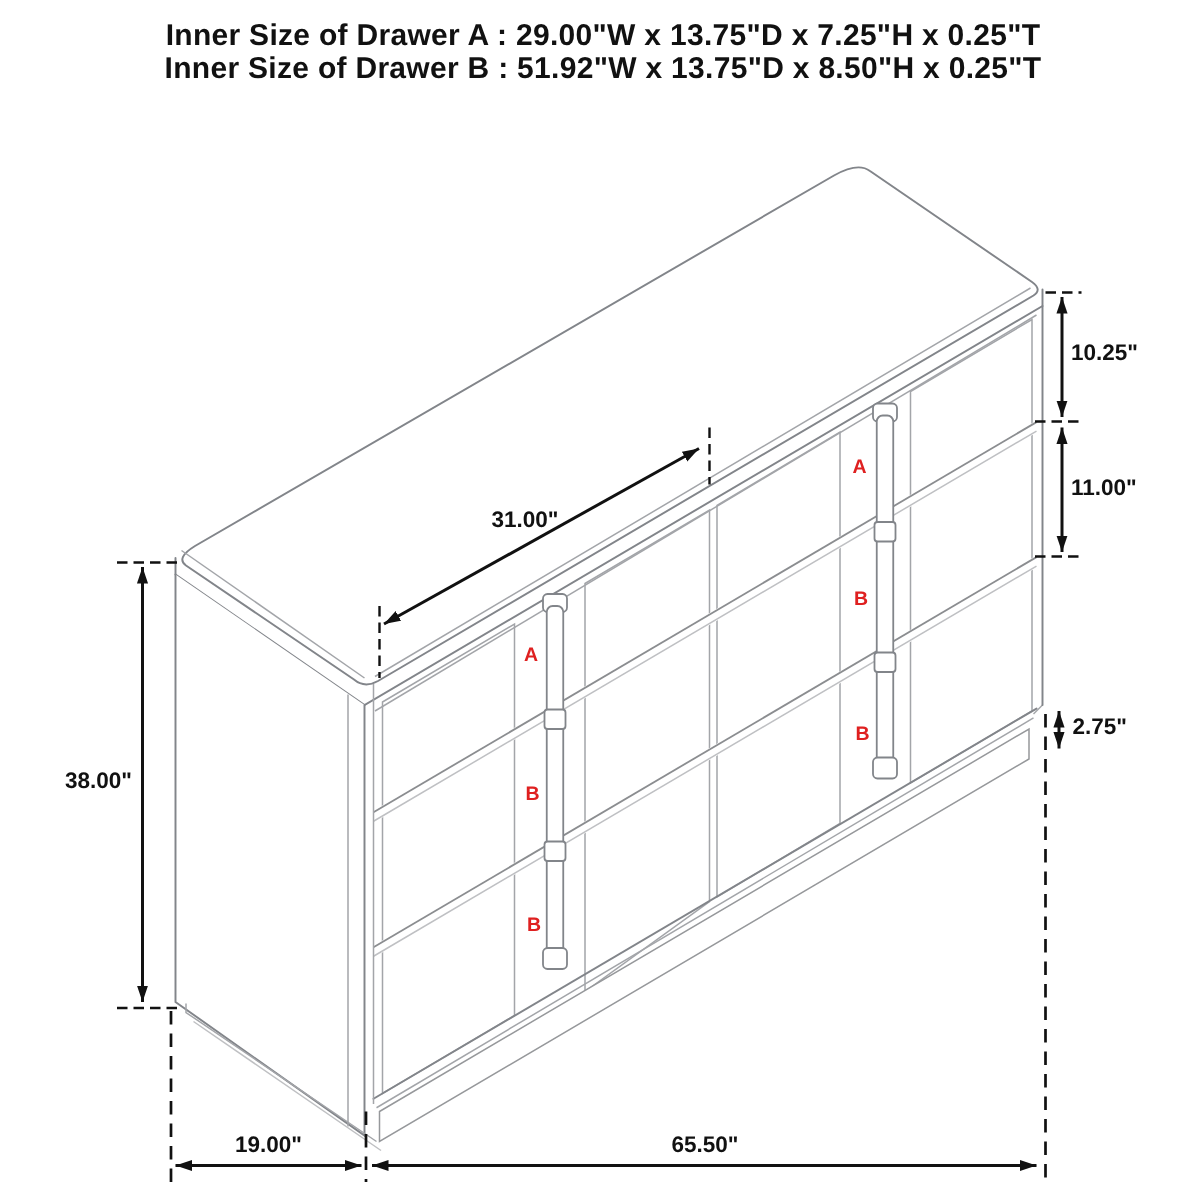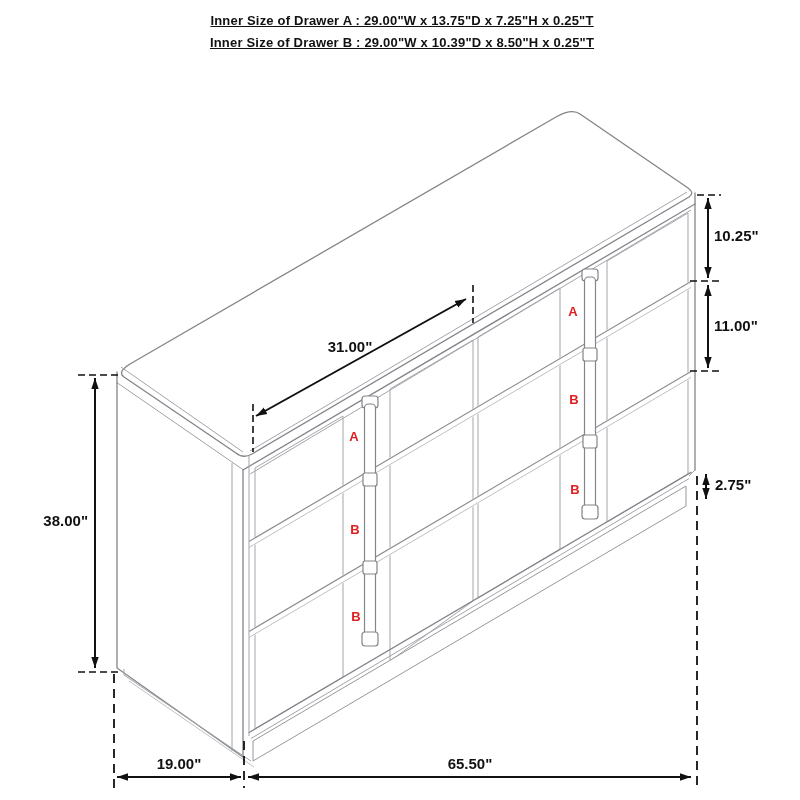--- a/index.html
+++ b/index.html
@@ -2,21 +2,21 @@
 <html><head>
 <meta charset="utf-8">
 <style>
   html,body{margin:0;padding:0;background:#ffffff;}
   #stage{
     position:relative;width:800px;height:800px;background:#ffffff;overflow:hidden;
     font-family:"Liberation Sans", sans-serif;
   }
   #drawing{position:absolute;left:0;top:0;}
   .txt{position:absolute;white-space:nowrap;color:#111;}
-  .hdr{font-size:13px;font-weight:bold;transform:translateX(-50%);letter-spacing:0.2px;text-decoration:underline;}
+  .hdr{font-size:20px;font-weight:bold;transform:translateX(-50%);letter-spacing:0.2px;}
   .dim{font-size:15px;font-weight:bold;}
   .dim.center{transform:translateX(-50%);}
   .dim.rightal{transform:translateX(-100%);}
   .dlabel{font-size:13px;font-weight:bold;color:#df2020;transform:translate(-50%,-50%);}
   
   .out{stroke:#82858a;stroke-width:1.3;fill:none;stroke-linecap:round;}
   .thin{stroke:#a3a5a9;stroke-width:1;fill:none;}
   .lite{stroke:#bfc0c3;stroke-width:1;fill:none;}
   .white{fill:#ffffff;}
   .dimline{stroke:#111;stroke-width:2;fill:none;}
@@ -123,21 +123,21 @@
       <path class="dimline" marker-start="url(#ah)" marker-end="url(#ah)" d="M708,198 L708,278"></path>
       <path class="dimline" marker-start="url(#ah)" marker-end="url(#ah)" d="M708,285 L708,368"></path>
       <path class="dimline" marker-start="url(#ah)" marker-end="url(#ah)" d="M706,474 L706,499"></path>
       <path class="dimline" marker-start="url(#ah)" marker-end="url(#ah)" d="M117,777 L241,777"></path>
       <path class="dimline" marker-start="url(#ah)" marker-end="url(#ah)" d="M248,777 L691,777"></path>
       <path class="dimline" marker-start="url(#ah)" marker-end="url(#ah)" d="M256,416 L466,299"></path>
     </g>
   </svg>
 
   <div class="txt hdr" style="left:402px;top:13px;">Inner Size of Drawer A : 29.00"W x 13.75"D x 7.25"H x 0.25"T</div>
-  <div class="txt hdr" style="left:402px;top:35px;">Inner Size of Drawer B : 29.00"W x 10.39"D x 8.50"H x 0.25"T</div>
+  <div class="txt hdr" style="left:402px;top:35px;">Inner Size of Drawer B : 51.92"W x 13.75"D x 8.50"H x 0.25"T</div>
 
   <div class="txt dim center" style="left:350px;top:338px;">31.00"</div>
   <div class="txt dim" style="left:714px;top:227px;">10.25"</div>
   <div class="txt dim" style="left:714px;top:317px;">11.00"</div>
   <div class="txt dim" style="left:715px;top:476px;">2.75"</div>
   <div class="txt dim rightal" style="left:88px;top:512px;">38.00"</div>
   <div class="txt dim center" style="left:179px;top:755px;">19.00"</div>
   <div class="txt dim center" style="left:470px;top:755px;">65.50"</div>
 
   <div class="txt dlabel" style="left:354px;top:436px;">A</div>

